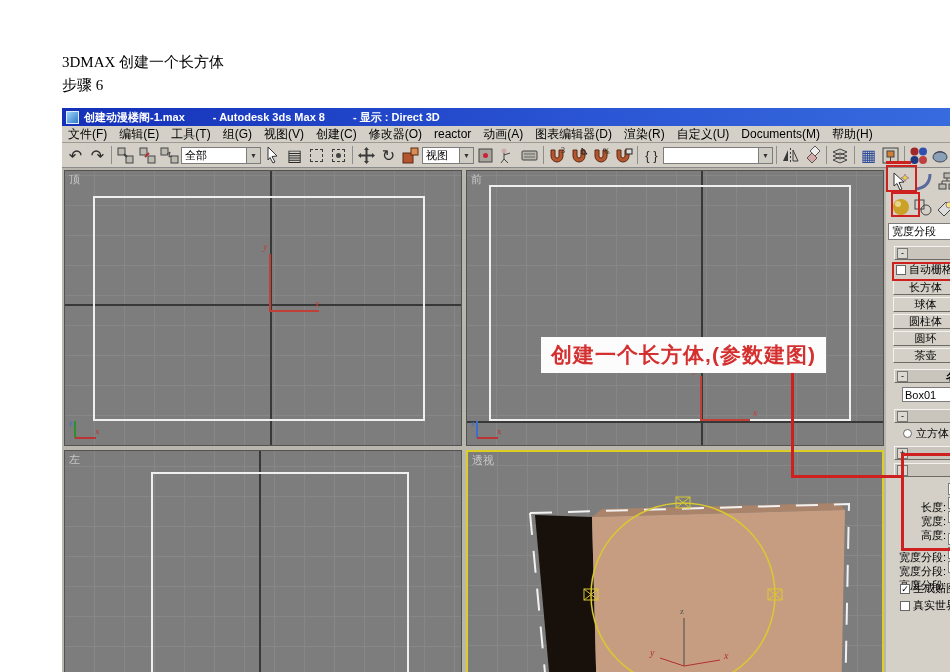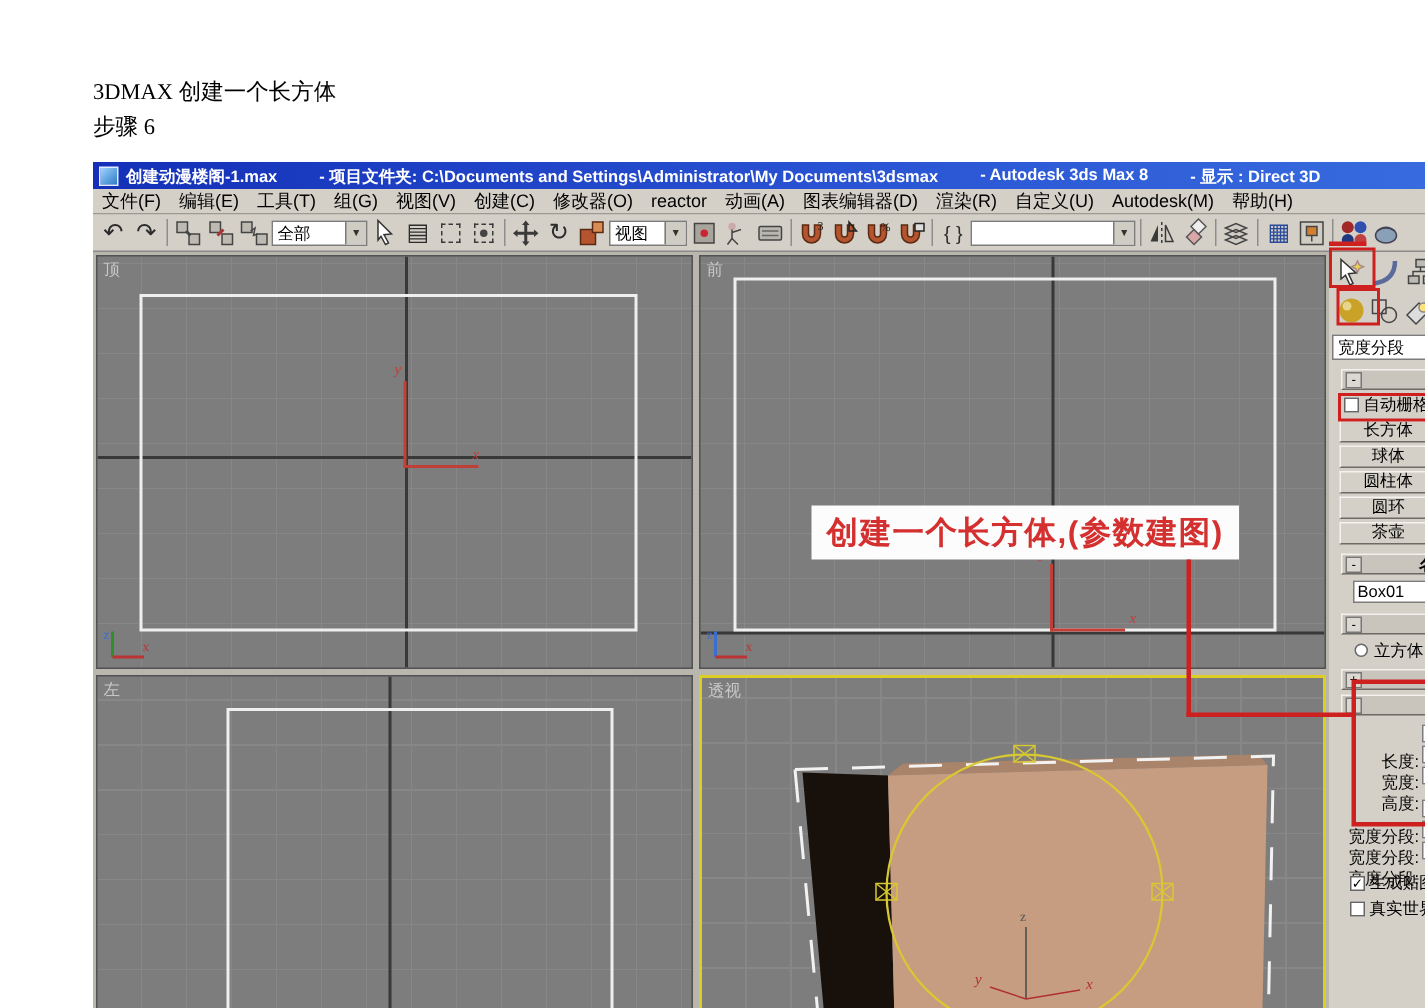--- a/index.html
+++ b/index.html
@@ -78,39 +78,38 @@
 <div class="heading">
   <div>3DMAX 创建一个长方体</div>
   <div>步骤 6</div>
 </div>
 
 <div class="win">
 
   <div class="tbar">
     <div class="appicon"></div>
     <span class="tseg">创建动漫楼阁-1.max</span>
-    <span class="tseg">- 项目文件夹: C:\Documents and Settings\Administrator\My Documents\3dsmax</span>
     <span class="tseg">- Autodesk 3ds Max 8</span>
     <span class="tseg">- 显示 : Direct 3D</span>
   </div>
 
   <div class="mbar">
     <span class="mitem">文件(F)</span>
     <span class="mitem">编辑(E)</span>
     <span class="mitem">工具(T)</span>
     <span class="mitem">组(G)</span>
     <span class="mitem">视图(V)</span>
     <span class="mitem">创建(C)</span>
     <span class="mitem">修改器(O)</span>
     <span class="mitem">reactor</span>
     <span class="mitem">动画(A)</span>
     <span class="mitem">图表编辑器(D)</span>
     <span class="mitem">渲染(R)</span>
     <span class="mitem">自定义(U)</span>
-    <span class="mitem">Autodesk(M)</span>
+    <span class="mitem">Documents(M)</span>
     <span class="mitem">帮助(H)</span>
   </div>
 
   <div class="toolbar">
     <div class="tool big">↶</div>
     <div class="tool big">↷</div>
     <div class="sep"></div>
     <svg class="tool" width="21" height="21">
         <rect x="3" y="3" width="7" height="7" fill="#bdbab2" stroke="#444"></rect>
         <rect x="11" y="11" width="7" height="7" fill="#bdbab2" stroke="#444"></rect>
@@ -119,21 +118,21 @@
     <svg class="tool" width="21" height="21">
         <rect x="3" y="3" width="7" height="7" fill="#bdbab2" stroke="#444"></rect>
         <rect x="11" y="11" width="7" height="7" fill="#bdbab2" stroke="#444"></rect>
         <line x1="8" y1="12" x2="12" y2="8" stroke="#a33" stroke-width="2"></line>
       </svg>
     <svg class="tool" width="21" height="21">
         <rect x="2" y="3" width="7" height="7" fill="#bdbab2" stroke="#444"></rect>
         <rect x="12" y="11" width="7" height="7" fill="#bdbab2" stroke="#444"></rect>
         <path d="M8 9 L11 7 L10 12 L13 11" fill="none" stroke="#444"></path>
       </svg>
-    <div class="dd" style="width:64px">
+    <div class="dd" style="width:80px">
       <span>全部</span>
       <span class="arrow">▼</span>
     </div>
     <svg class="tool" width="21" height="21">
         <path d="M6 2 L15 11 L10 11.5 L13 17 L11 18 L8 12.5 L6 15 Z" fill="#fff" stroke="#333"></path>
       </svg>
     <div class="tool big">▤</div>
     <div class="tool">
         <div class="dashbox"></div>
       </div>

